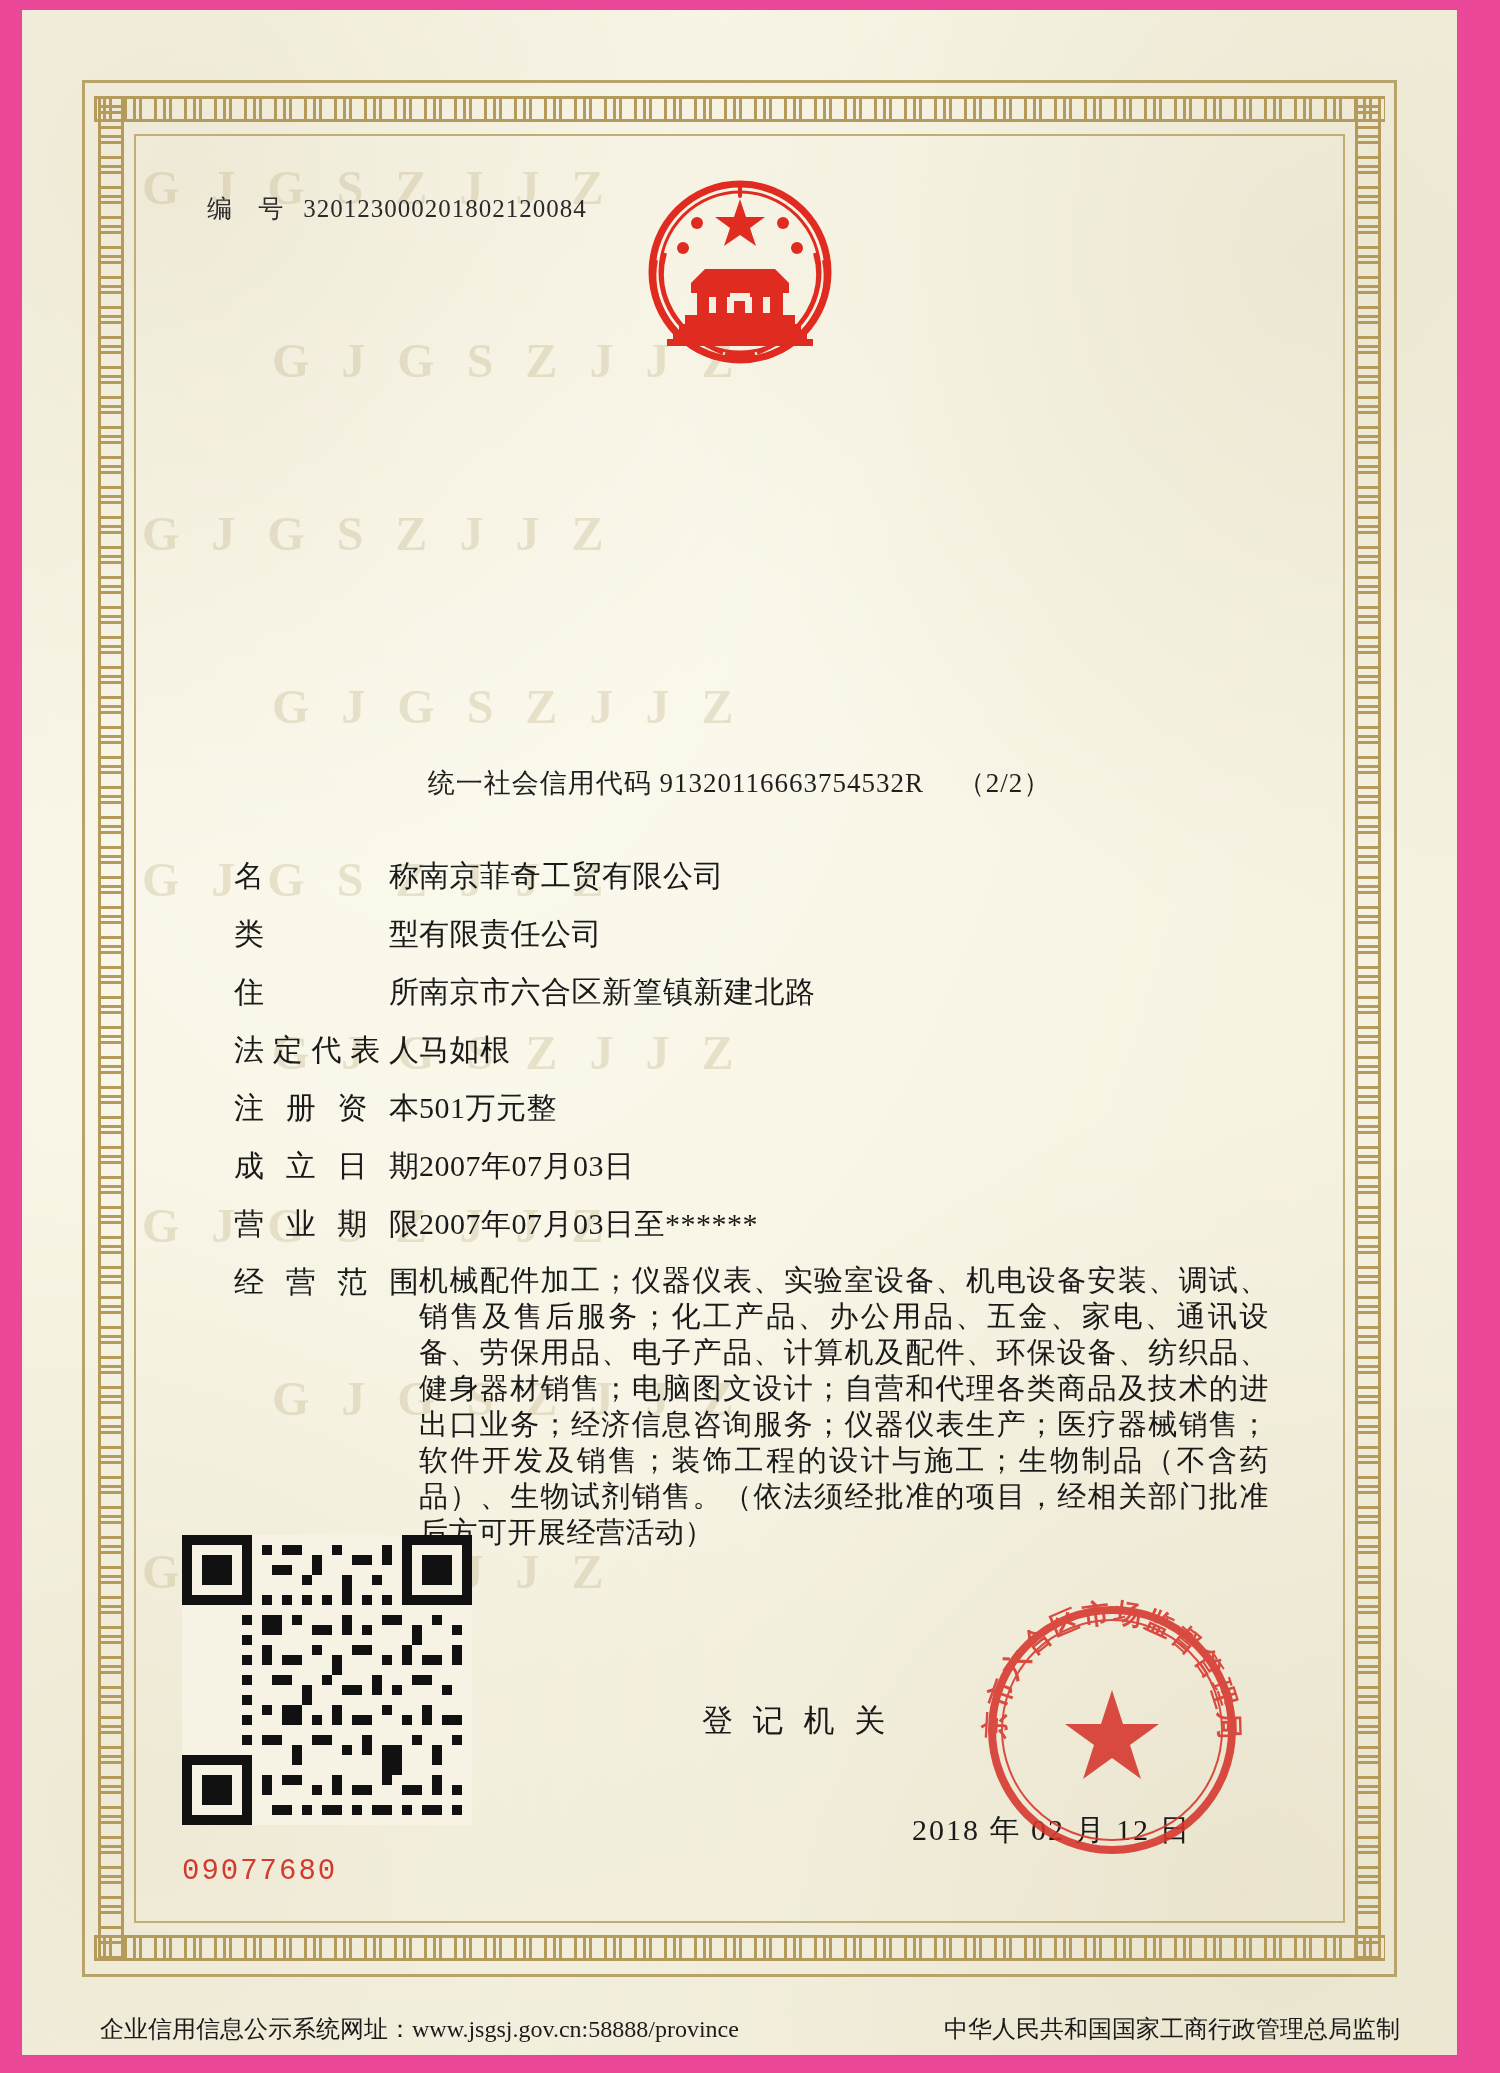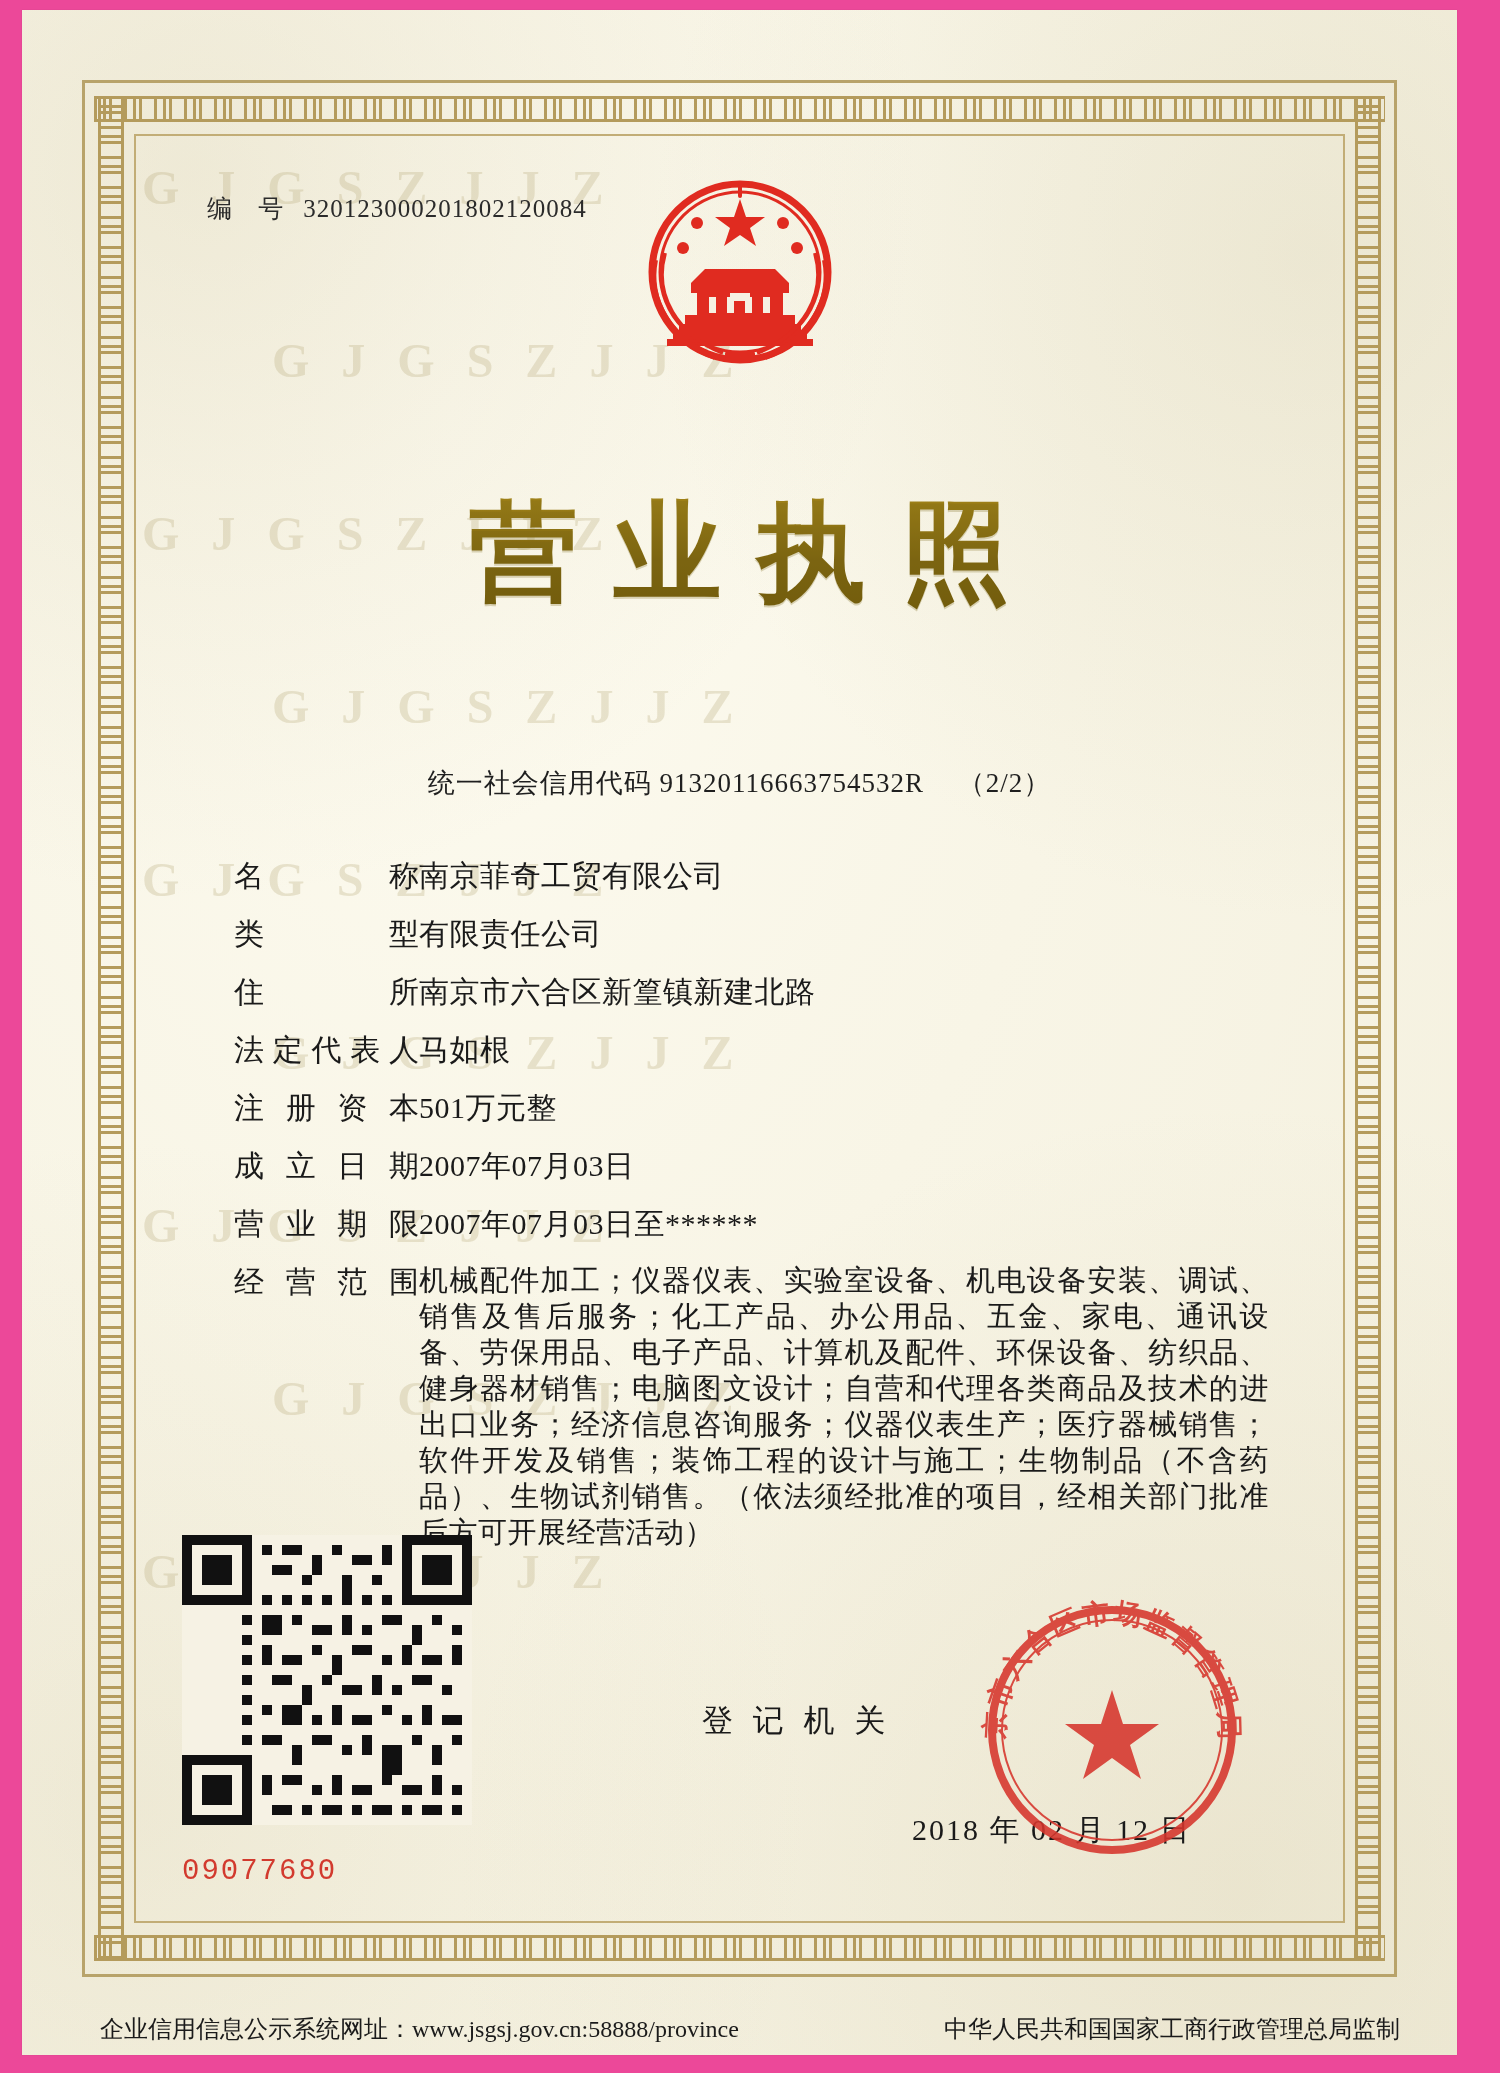--- a/index.html
+++ b/index.html
@@ -364,21 +364,20 @@
 
           <path d="M30 95 C 22 135, 45 175, 90 192" fill="none" stroke="#e02b20" stroke-width="6"></path>
           <path d="M200 95 C 208 135, 185 175, 140 192" fill="none" stroke="#e02b20" stroke-width="6"></path>
           <path d="M40 88 C 28 130, 52 170, 98 188" fill="none" stroke="#e02b20" stroke-width="4"></path>
           <path d="M190 88 C 202 130, 178 170, 132 188" fill="none" stroke="#e02b20" stroke-width="4"></path>
           <rect x="100" y="186" width="30" height="7" rx="3"></rect>
         </g>
       </svg>
     </div>
 
-    <div class="title">营业执照</div>
 
     <div class="credit-code">
       <span>统一社会信用代码</span>
       <span>91320116663754532R</span>
       <span class="seq">（2/2）</span>
     </div>
 
     <div class="fields">
       <div class="field-row">
         <div class="field-label">

